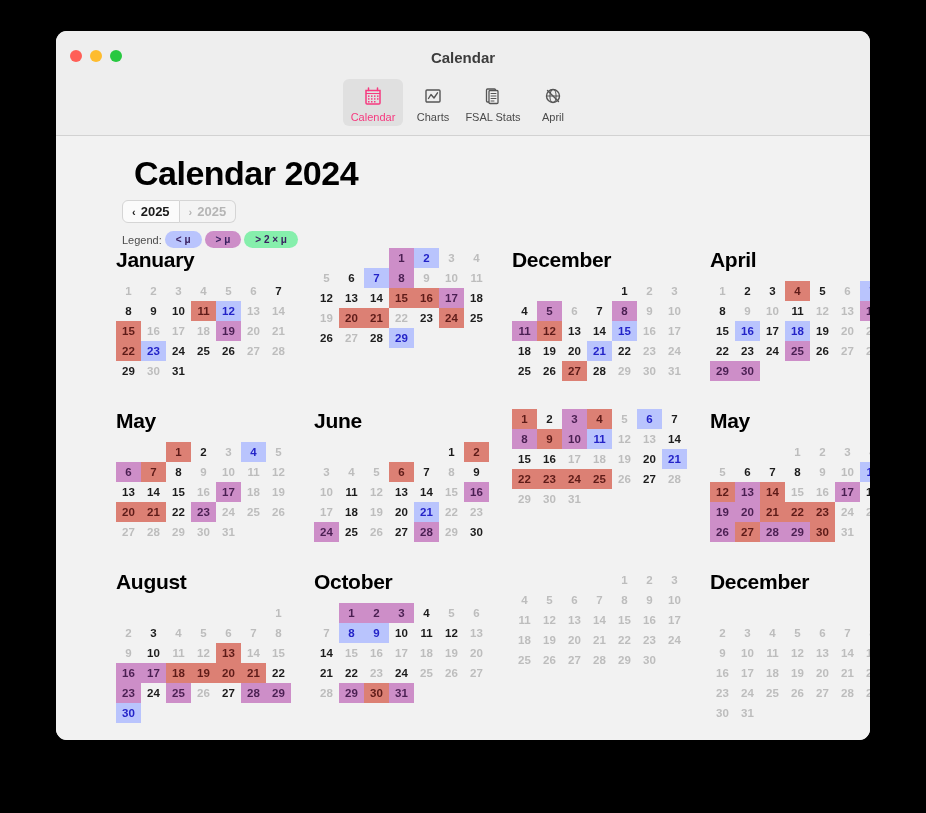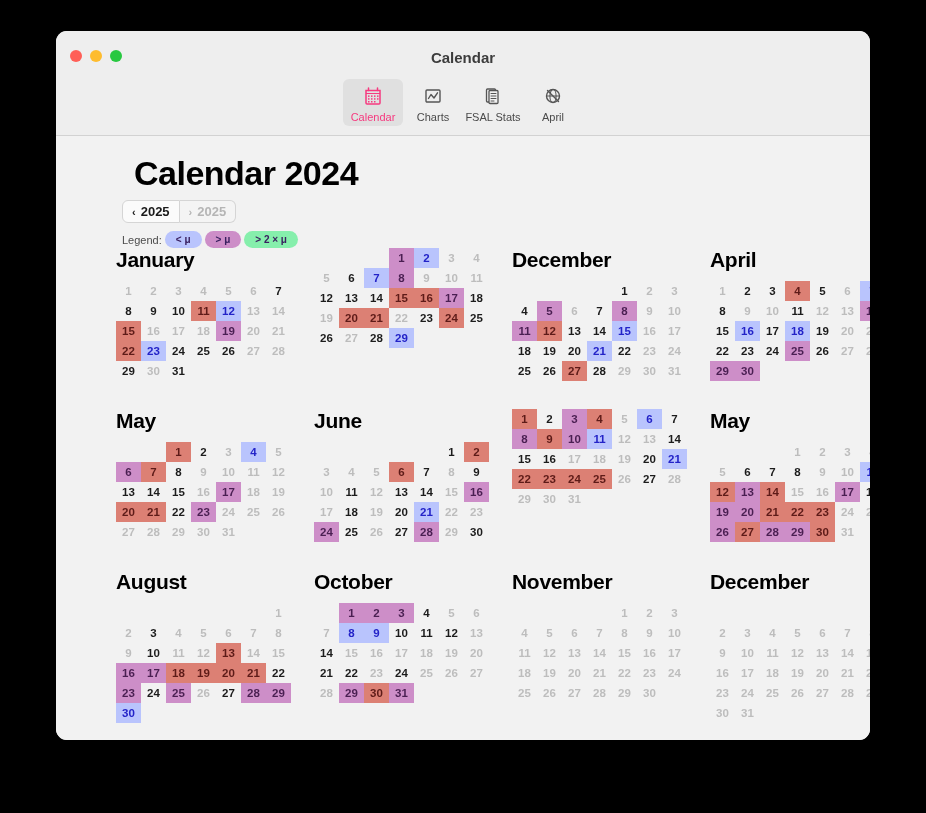--- a/index.html
+++ b/index.html
@@ -645,21 +645,20 @@
             <div class="day">25</div>
             <div class="day">26</div>
             <div class="day">27</div>
             <div class="day">28</div>
             <div class="day wd lvl2">29</div>
             <div class="day wd lvl3">30</div>
             <div class="day wd lvl2">31</div>
           </div>
         </div>
         <div class="month">
-          <div class="mname">November</div>
           <div class="mgrid">
             <div class="day empty"></div>
             <div class="day empty"></div>
             <div class="day empty"></div>
             <div class="day empty"></div>
             <div class="day">1</div>
             <div class="day">2</div>
             <div class="day">3</div>
             <div class="day">4</div>
             <div class="day">5</div>

